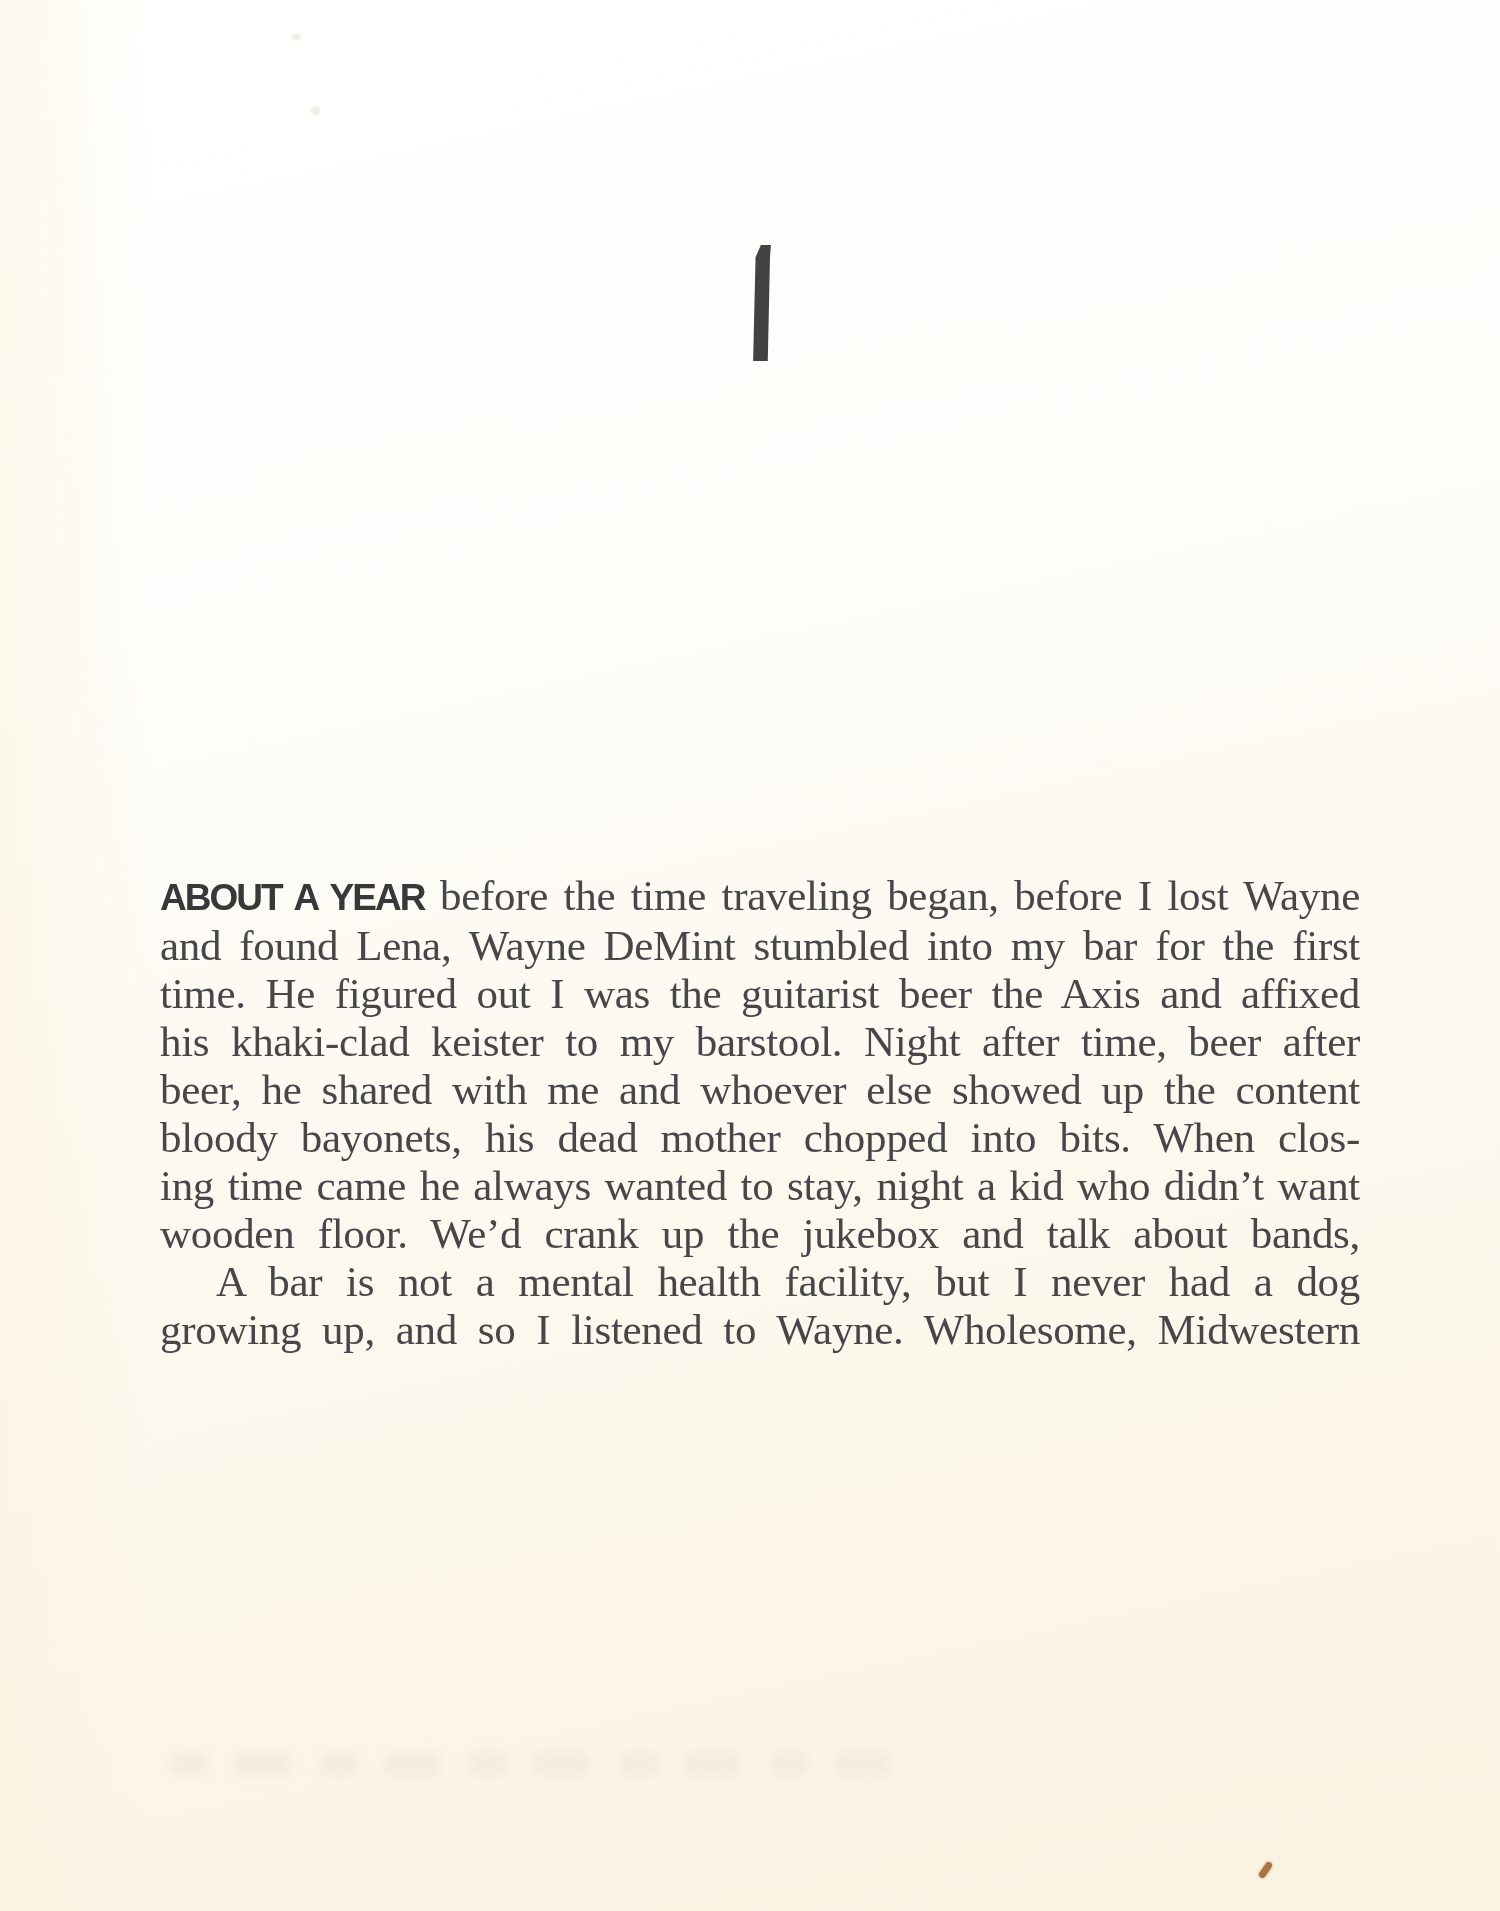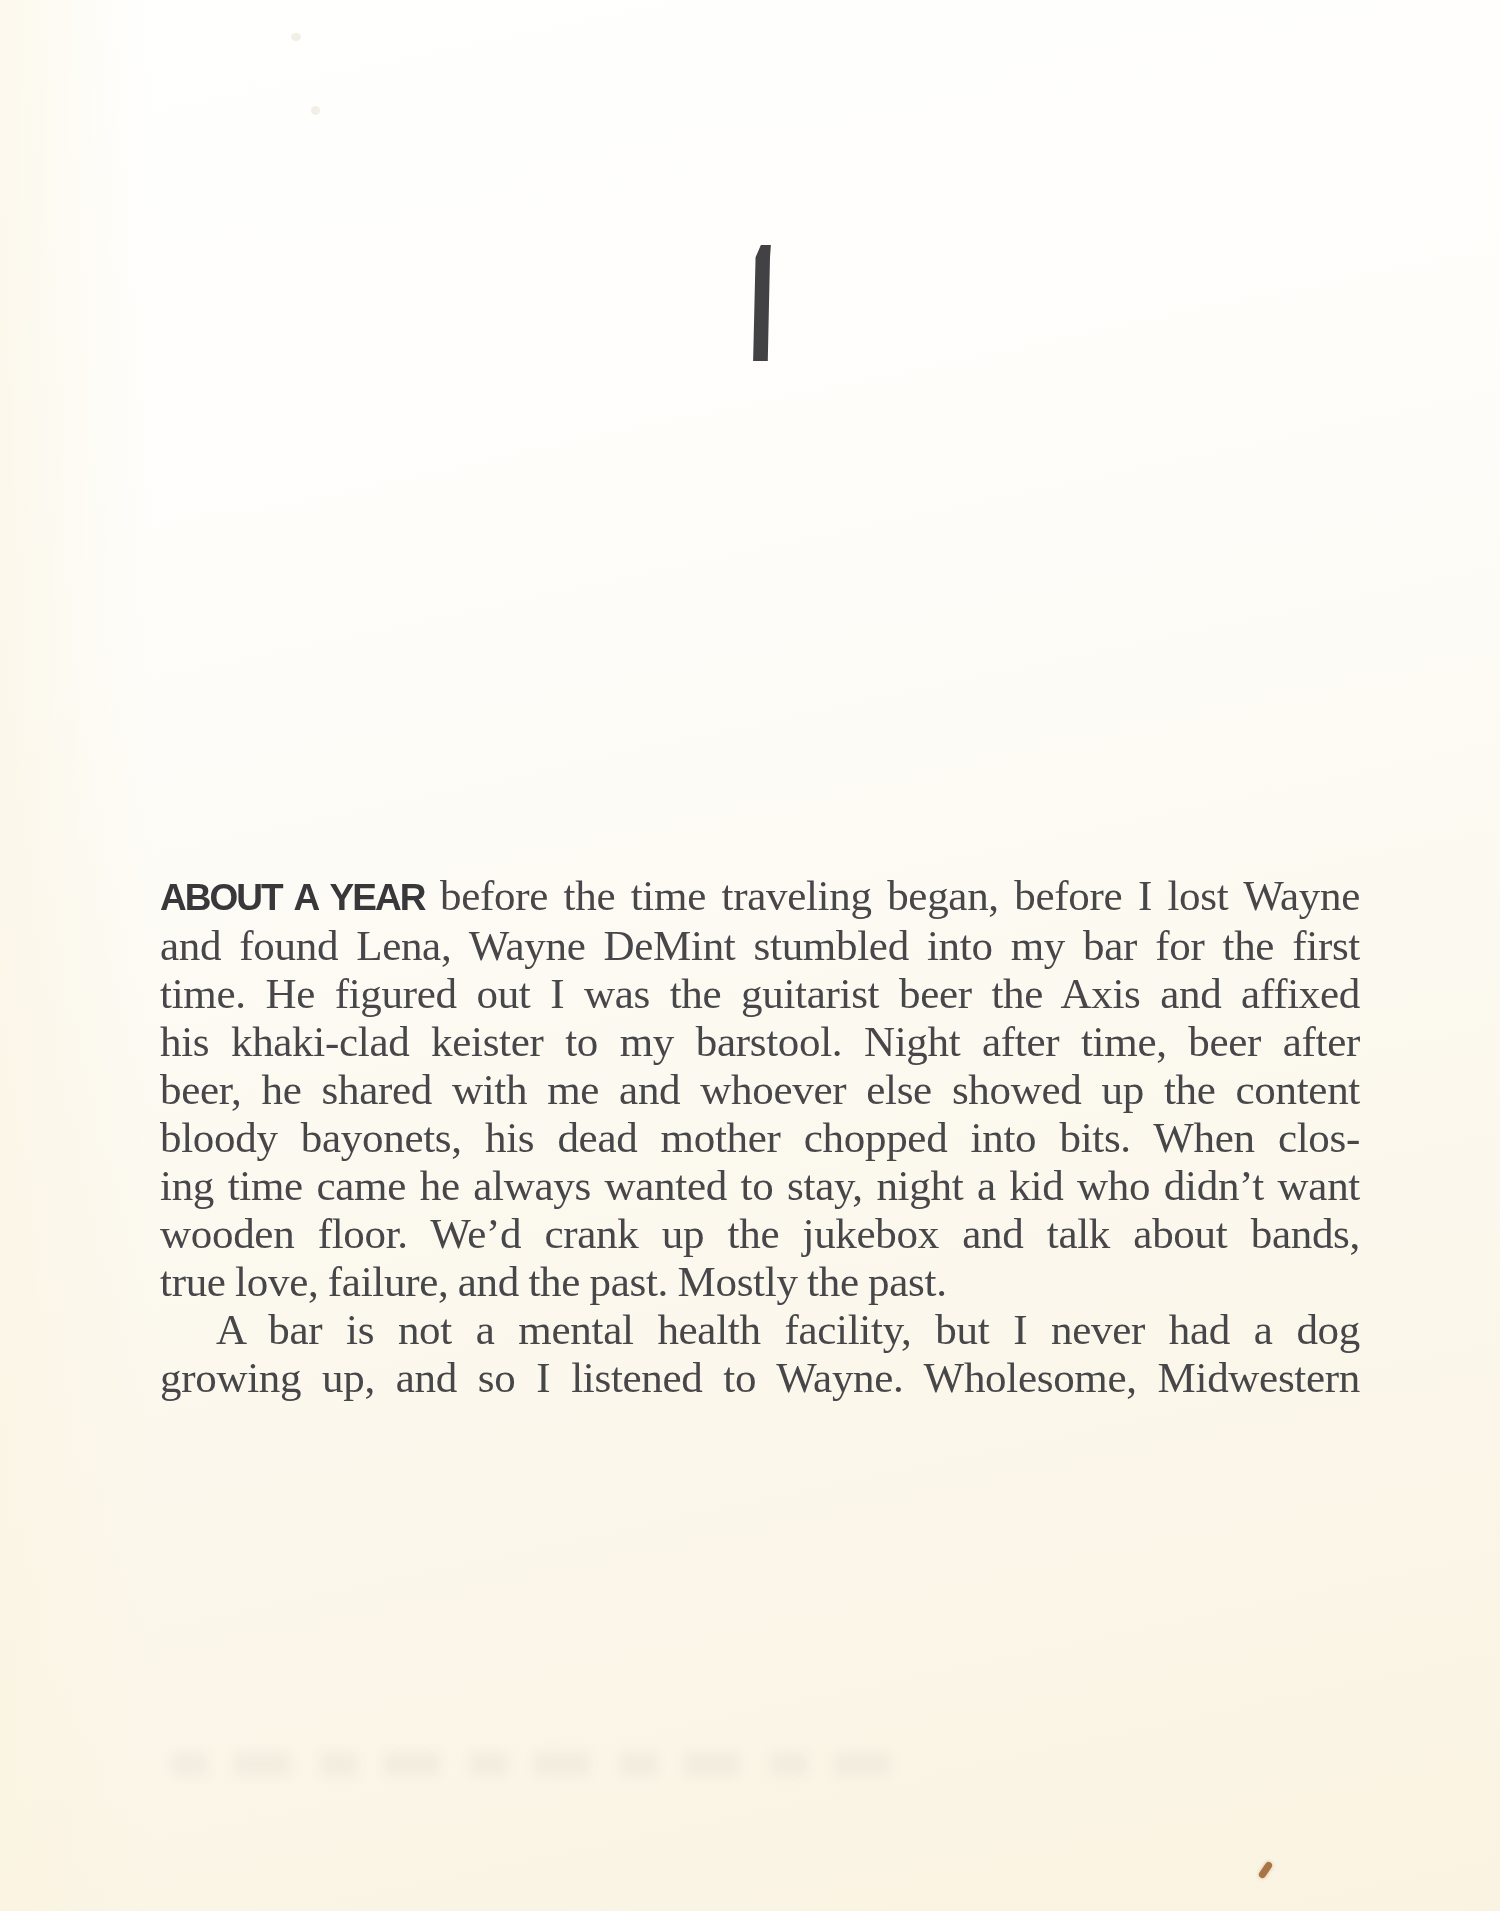--- a/index.html
+++ b/index.html
@@ -87,21 +87,20 @@
 
   <div class="text-block" id="text-block" style="color: rgb(71, 71, 74);">
       <div class="line"><span class="seg-leadin">ABOUT A YEAR</span><span> before the time traveling began, before I lost Wayne</span></div>
       <div class="line"><span>and found Lena, Wayne DeMint stumbled into my bar for the first</span></div>
       <div class="line"><span>time. He figured out I was the guitarist beer the Axis and affixed</span></div>
       <div class="line"><span>his khaki-clad keister to my barstool. Night after time, beer after</span></div>
       <div class="line"><span>beer, he shared with me and whoever else showed up the content</span></div>
       <div class="line"><span>bloody bayonets, his dead mother chopped into bits. When clos-</span></div>
       <div class="line"><span>ing time came he always wanted to stay, night a kid who didn’t want</span></div>
       <div class="line"><span>wooden floor. We’d crank up the jukebox and talk about bands,</span></div>
-      <div class="line para-end"><span>true love, failure, and the past. Mostly the past.</span></div>
       <div class="line indent"><span>A bar is not a mental health facility, but I never had a dog</span></div>
       <div class="line"><span>growing up, and so I listened to Wayne. Wholesome, Midwestern</span></div>
     </div>
 
   <div class="show-through"></div>
 
   <div class="ink-smudge" id="ink-smudge" style="background: rgb(155, 95, 42);"></div>
 
   <div class="paper-speck" style="left:291px; top:33px; width:10px; height:8px;"></div>
   <div class="paper-speck" style="left:311px; top:106px; width:9px; height:9px;"></div>

